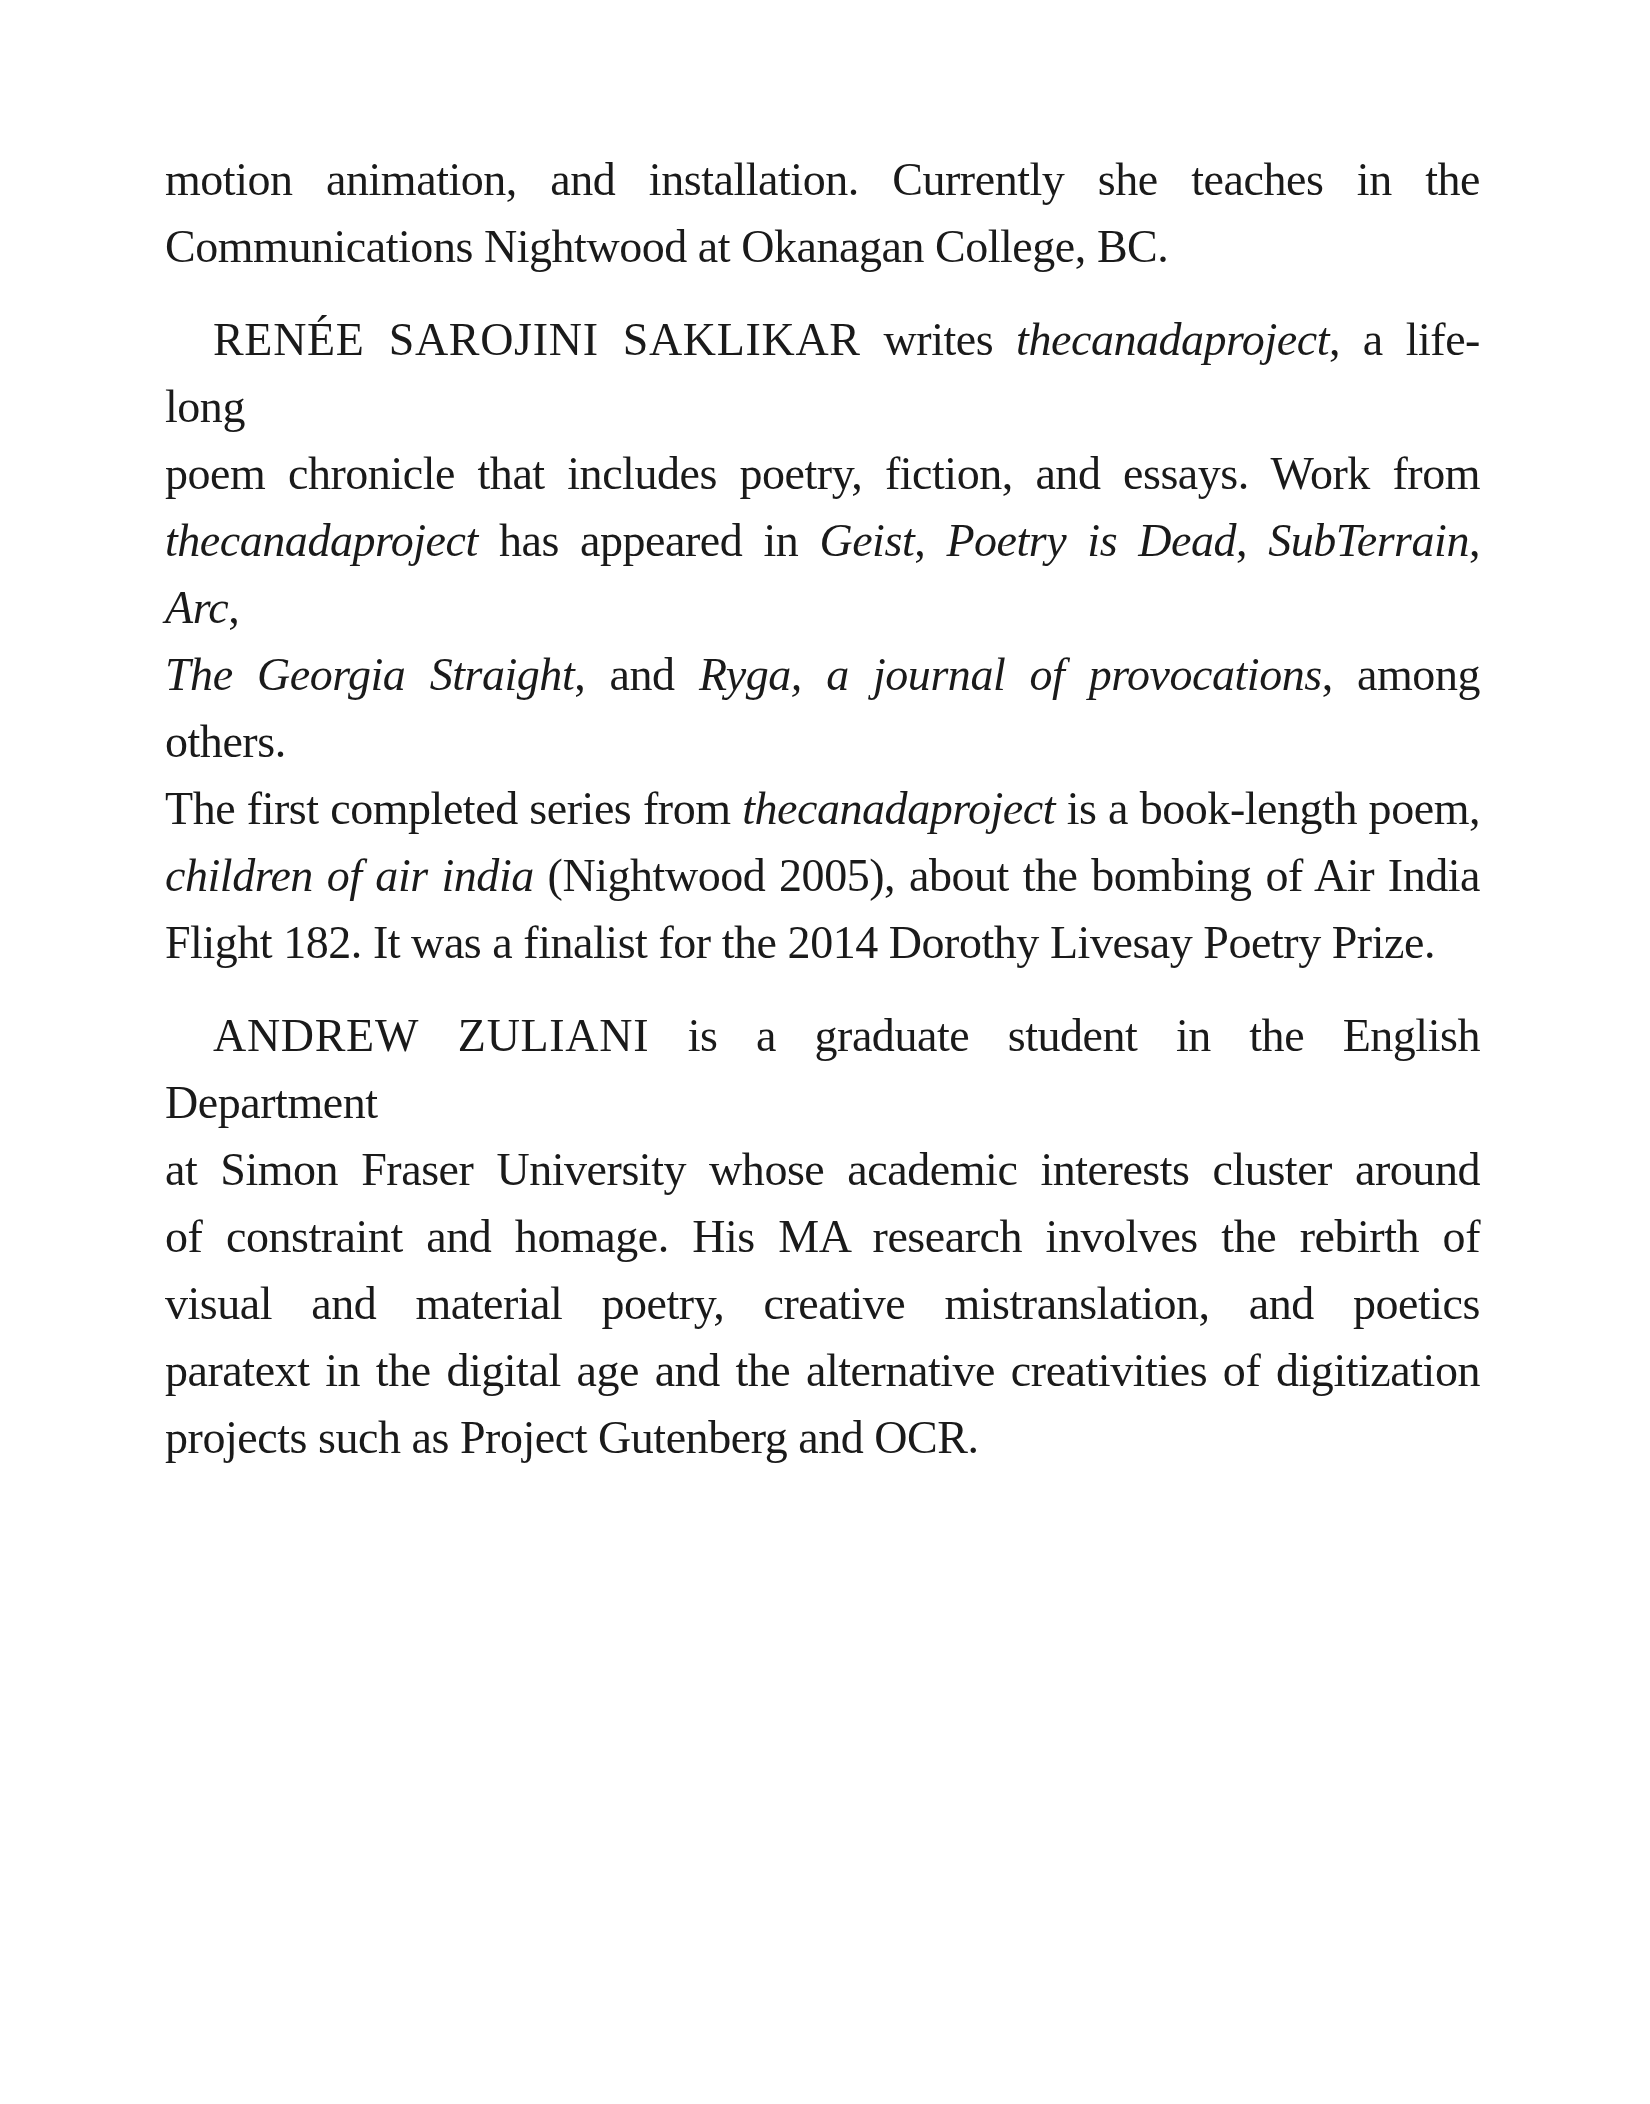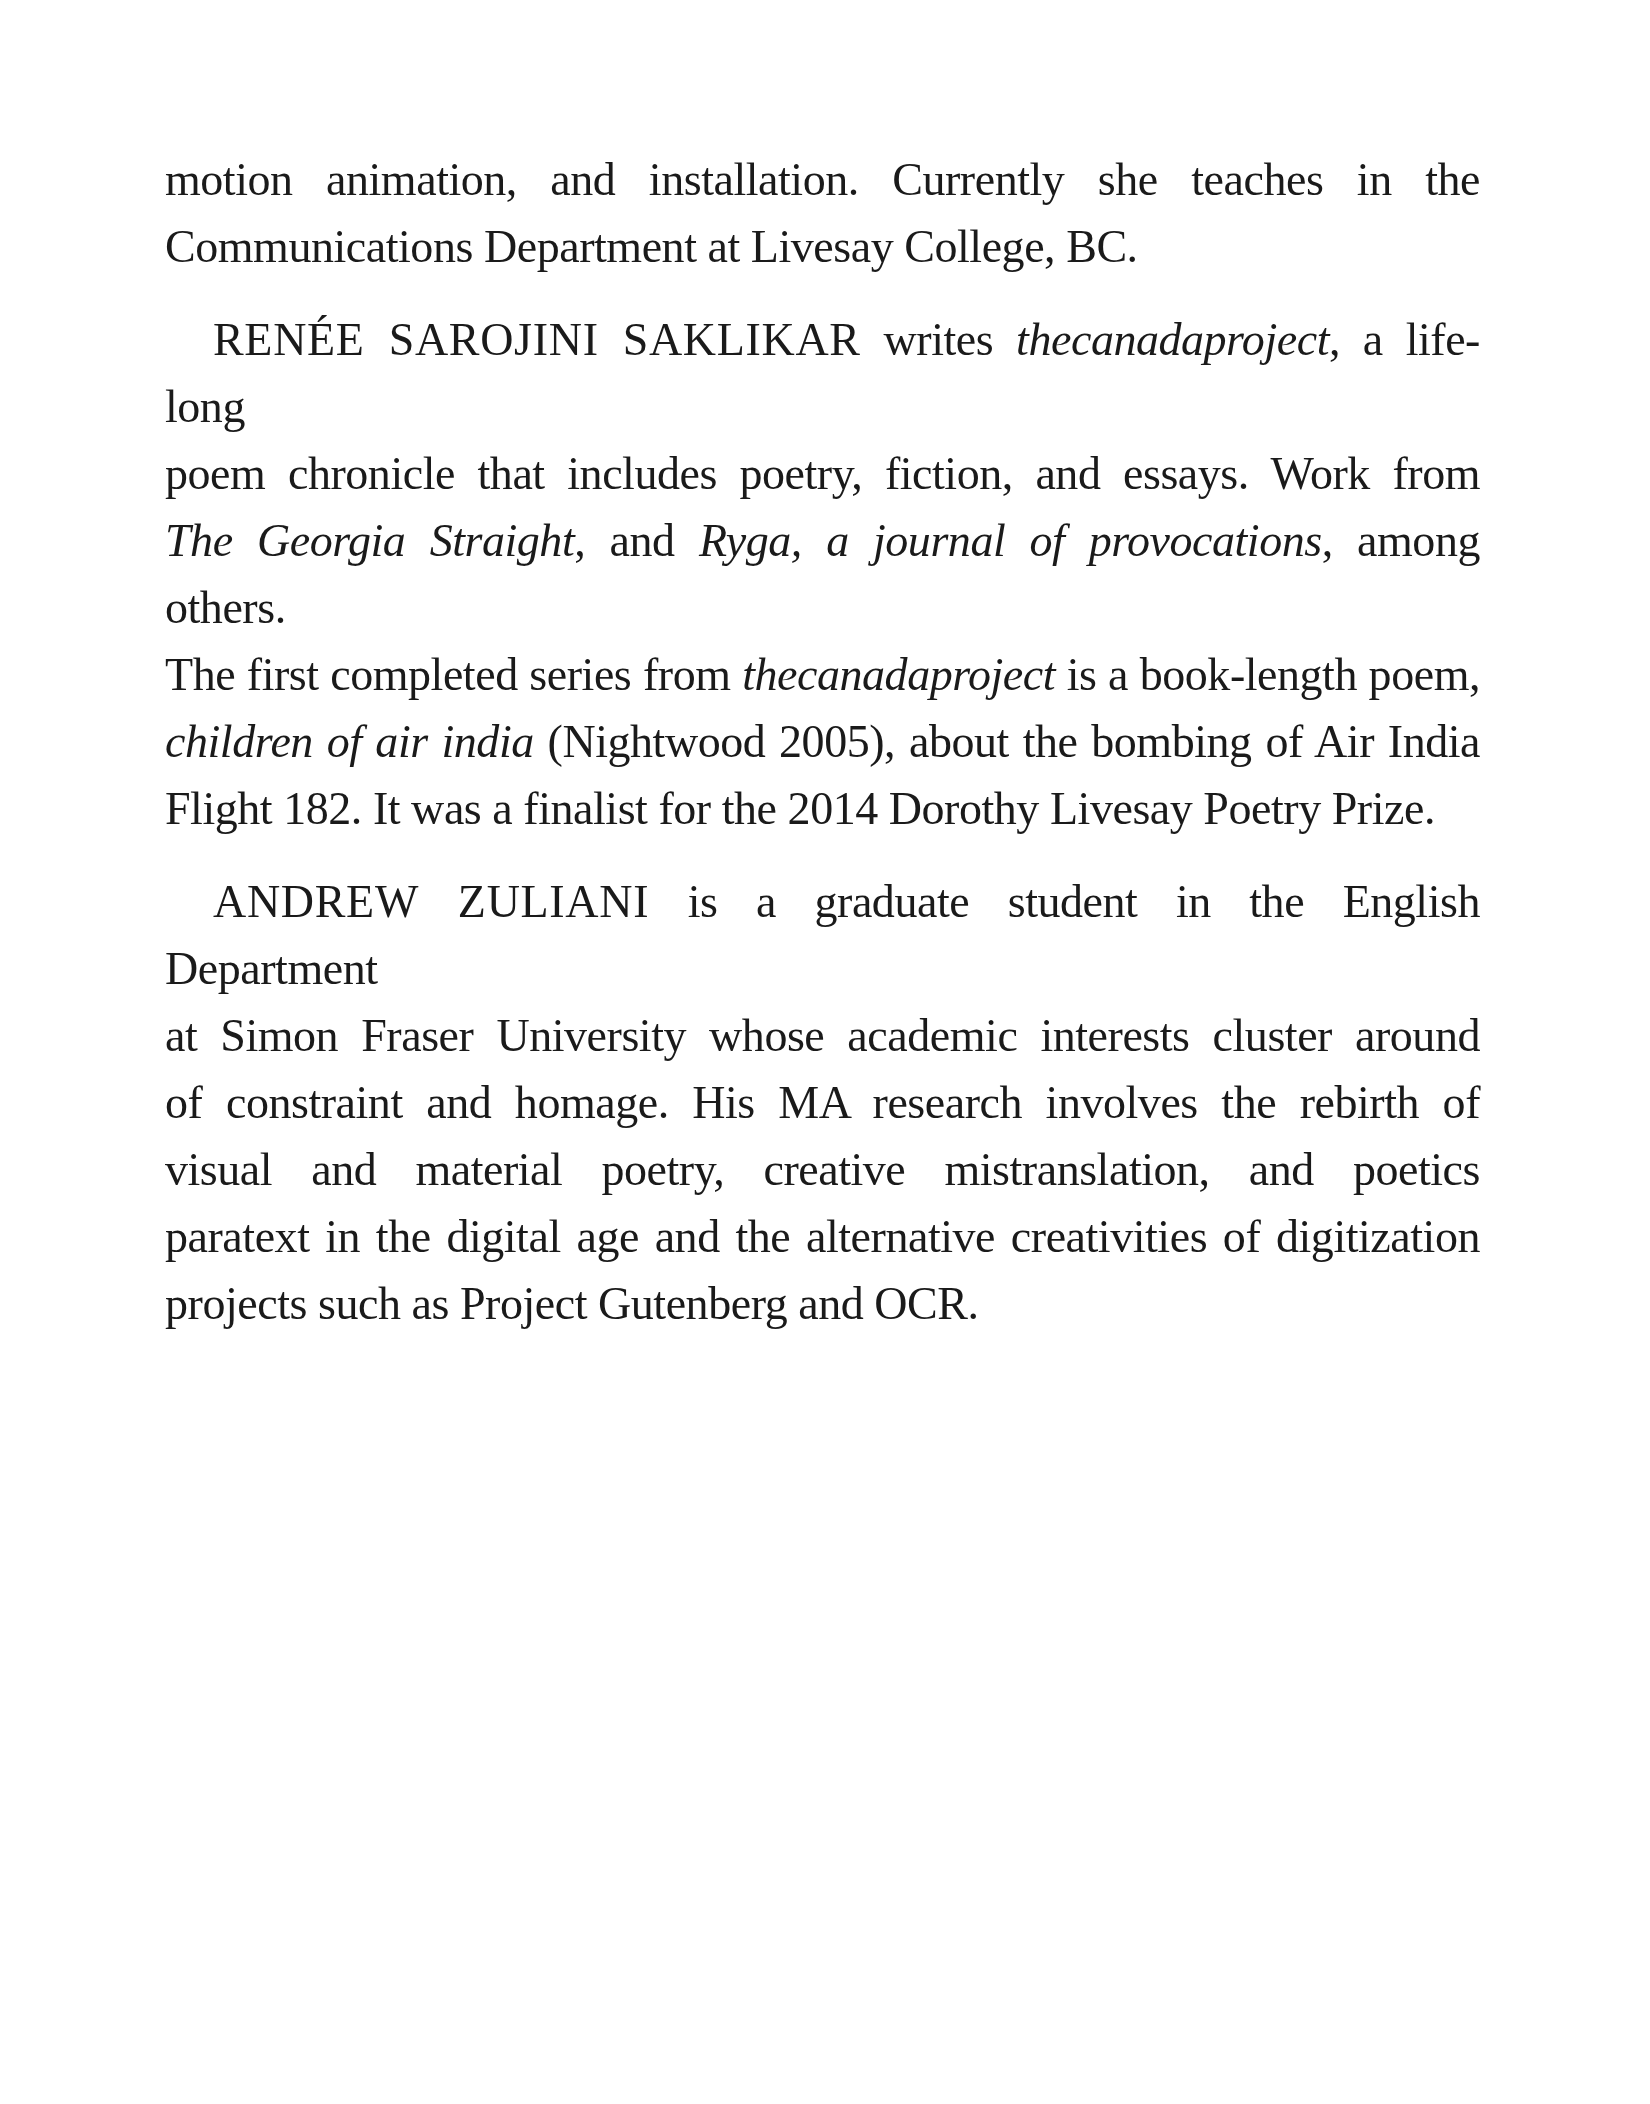--- a/index.html
+++ b/index.html
@@ -56,25 +56,26 @@
     color: var(--folio-color, #8c8c8c);
   }
 </style>
 </head>
 <body>
 
 <div class="page">
   <div class="textblock" id="textblock">
       <div class="para">
         <div class="line"><span class="seg r">motion animation, and installation. Currently she teaches in the</span></div>
-        <div class="line last"><span class="seg r">Communications Department at Livesay College, BC.</span></div>
+        <div class="line last"><span class="seg r">Communications Nightwood at Okanagan College, BC.</span></div>
       </div>
       <div class="para">
         <div class="line"><span class="seg c">RENÉE SAROJINI SAKLIKAR</span><span class="seg r"> writes </span><span class="seg i">thecanadaproject</span><span class="seg r">, a life-long</span></div>
         <div class="line"><span class="seg r">poem chronicle that includes poetry, fiction, and essays. Work from</span></div>
+        <div class="line"><span class="seg i">thecanadaproject</span><span class="seg r"> has appeared in </span><span class="seg i">Geist</span><span class="seg r">, </span><span class="seg i">Poetry is Dead</span><span class="seg r">, </span><span class="seg i">SubTerrain</span><span class="seg r">, </span><span class="seg i">Arc</span><span class="seg r">,</span></div>
         <div class="line"><span class="seg i">The Georgia Straight</span><span class="seg r">, and </span><span class="seg i">Ryga, a journal of provocations</span><span class="seg r">, among others.</span></div>
         <div class="line"><span class="seg r">The first completed series from </span><span class="seg i">thecanadaproject</span><span class="seg r"> is a book-length poem,</span></div>
         <div class="line"><span class="seg i">children of air india</span><span class="seg r"> (Nightwood 2005), about the bombing of Air India</span></div>
         <div class="line last"><span class="seg r">Flight 182. It was a finalist for the 2014 Dorothy Livesay Poetry Prize.</span></div>
       </div>
       <div class="para">
         <div class="line"><span class="seg c">ANDREW ZULIANI</span><span class="seg r"> is a graduate student in the English Department</span></div>
         <div class="line"><span class="seg r">at Simon Fraser University whose academic interests cluster around</span></div>
         <div class="line"><span class="seg r">of constraint and homage. His MA research involves the rebirth of</span></div>
         <div class="line"><span class="seg r">visual and material poetry, creative mistranslation, and poetics</span></div>

